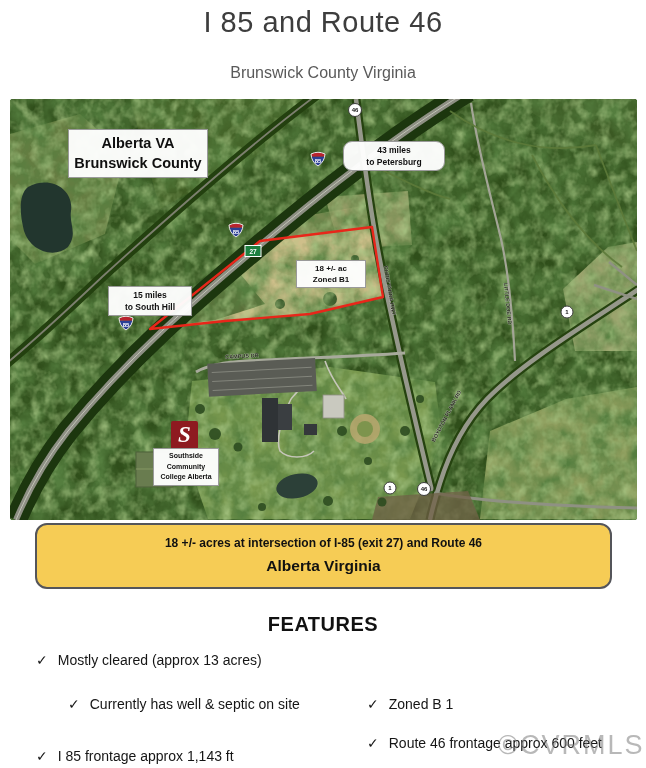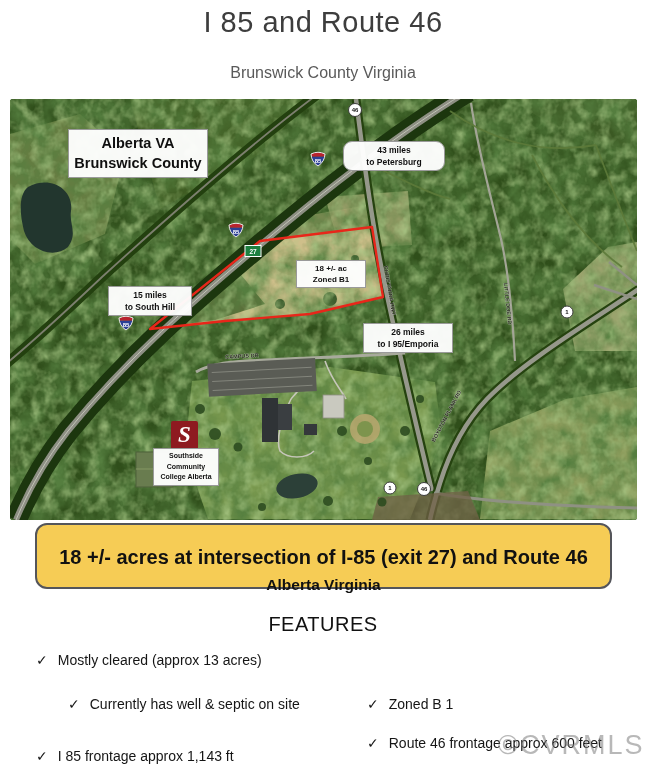--- a/index.html
+++ b/index.html
@@ -11,23 +11,23 @@
   .lbl-alberta{left:58px;top:30px;width:138px;height:44px;font-size:14.5px;line-height:20px;padding-top:3px;}
   .lbl-small{font-size:8.5px;line-height:12px;padding:2px 0;}
   .lbl-petersburg{left:333px;top:42px;width:100px;border-radius:9px;}
   .lbl-southhill{left:98px;top:187px;width:82px;}
   .lbl-parcel{left:286px;top:161px;width:68px;font-size:8px;line-height:11px;padding:2px 0;}
   .lbl-emporia{left:353px;top:224px;width:88px;}
   .lbl-college{left:143px;top:349px;width:64px;font-size:7px;line-height:10.5px;padding:2px 0;}
   .college-logo{position:absolute;left:161px;top:322px;width:27px;height:29px;background:#8e1a20;border-radius:2px;z-index:5;
     color:#fff;font-family:"Liberation Serif",serif;font-style:italic;font-weight:bold;font-size:23px;line-height:28px;text-align:center;}
   .banner{position:absolute;left:35px;top:523px;width:573px;height:62px;background:#f6cc55;border:2px solid#54555a;border-radius:12px;text-align:center;}
-  .banner-l1{margin-top:21px;font-size:20px;font-weight:bold;color:#111;}
+  .banner-l1{margin-top:11px;font-size:12px;font-weight:bold;color:#111;}
   .banner-l2{margin-top:7px;font-size:15.5px;font-weight:bold;color:#111;}
-  .features-title{position:absolute;top:613px;left:0;width:646px;text-align:center;font-size:20px;font-weight:normal;color:#111;letter-spacing:.5px;}
+  .features-title{position:absolute;top:613px;left:0;width:646px;text-align:center;font-size:20px;font-weight:bold;color:#111;letter-spacing:.5px;}
   .feat{position:absolute;font-size:14px;color:#151515;white-space:nowrap;}
   .chk{margin-right:10px;}
   .f-l1{left:36px;top:652px;}.f-l2{left:36px;top:696px;margin-left:32px;}.f-l3{left:36px;top:748px;}
   .f-r1{left:367px;top:696px;}.f-r2{left:367px;top:735px;}
   .watermark{position:absolute;left:498px;top:730px;font-size:27px;color:rgba(125,125,125,.55);letter-spacing:2px;z-index:9;}
   .roadname{font-size:5.5px;font-weight:bold;fill:#32322a;paint-order:stroke;stroke:#ffffff;stroke-width:.5;stroke-opacity:.55;text-anchor:middle;}
 </style>
 </head>
 <body>
 
@@ -181,24 +181,20 @@
     <div>to Petersburg</div>
   </div>
   <div class="maplabel lbl-small lbl-southhill">
     <div>15 miles</div>
     <div>to South Hill</div>
   </div>
   <div class="maplabel lbl-parcel">
     <div>18 +/- ac</div>
     <div>Zoned B1</div>
   </div>
-  <div class="maplabel lbl-small lbl-emporia">
-    <div>26 miles</div>
-    <div>to I 95/Emporia</div>
-  </div>
   <div class="college-logo">S</div>
   <div class="maplabel lbl-college">
     <div>Southside</div>
     <div>Community</div>
     <div>College Alberta</div>
   </div>
 </div>
 
 <div class="banner">
   <div class="banner-l1">18 +/- acres at intersection of I-85 (exit 27) and Route 46</div>

